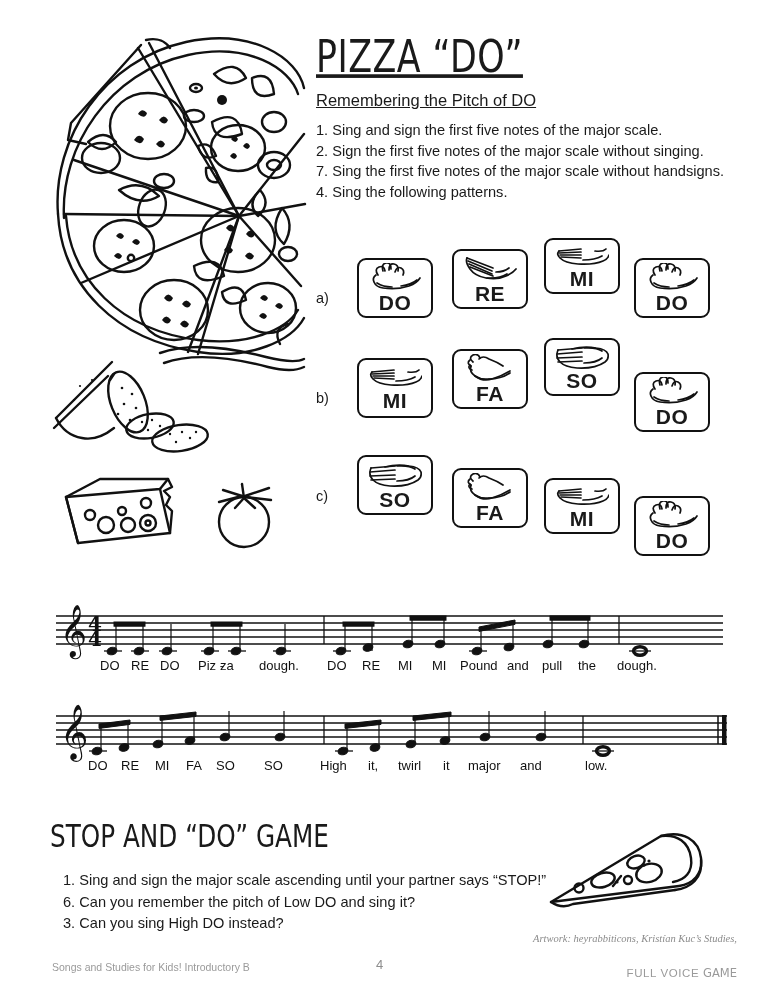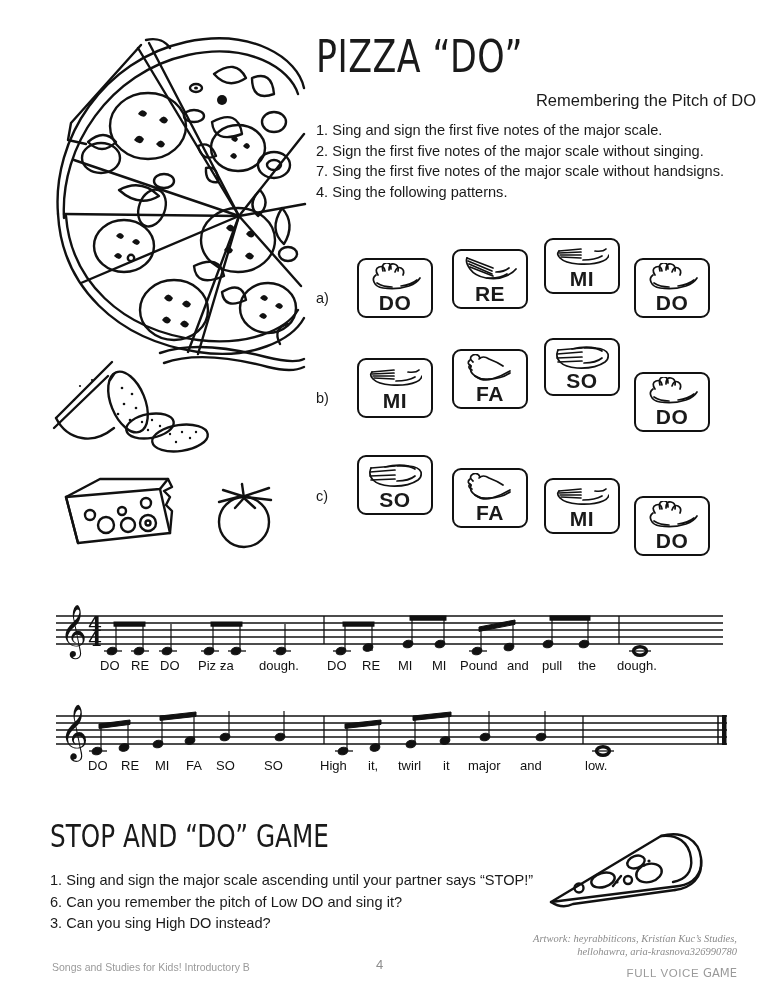--- a/index.html
+++ b/index.html
@@ -21,38 +21,38 @@
     inset: 0;
     background: #fff;
   }
 
   
   .title-block {
     position: absolute;
     left: 316px;
     top: 34px;
     width: 440px;
+    text-decoration: underline;
   }
   .page-title {
     font-family: "DejaVu Sans", sans-serif;
     font-size: 37px;
     letter-spacing: 0.5px;
     font-weight: 400;
     line-height: 1;
     margin: 0 0 8px 0;
     transform: scaleY(1.22) scaleX(0.94);
     transform-origin: left top;
     white-space: nowrap;
   }
   .subtitle {
     font-size: 16.5px;
     font-weight: 400;
     margin: 20px 0 0 0;
     line-height: 1.1;
-    text-align: right;
   }
 
   .instr-list {
     position: absolute;
     left: 316px;
     top: 120px;
     width: 450px;
     font-size: 14.6px;
     line-height: 20.5px;
   }
@@ -112,21 +112,21 @@
     margin: 0;
     transform: scaleY(1.22) scaleX(0.95);
     transform-origin: left top;
     white-space: nowrap;
   }
   .game-list {
     margin-top: 24px;
     font-size: 14.6px;
     line-height: 21.5px;
   }
-  .game-list .line { white-space: nowrap; }
+  .game-list .line { white-space: nowrap; margin-left: 13px; }
 
   
   .credits {
     position: absolute;
     right: 36px;
     top: 932px;
     width: 260px;
     text-align: right;
     font-family: "Liberation Serif", serif;
     font-style: italic;
@@ -782,19 +782,18 @@
       <circle cx="85" cy="48" r="4"></circle>
       <path d="M70 54 L78 44"></path>
       <circle cx="74" cy="50" r="1.6" fill="#111" stroke="none"></circle>
       <circle cx="101" cy="33" r="1.6" fill="#111" stroke="none"></circle>
       <circle cx="106" cy="29" r="1.6" fill="#111" stroke="none"></circle>
     </svg>
   </div>
 
   <div class="credits">
     <div>Artwork: heyrabbiticons, Kristían Kuc’s Studies,</div>
-    <div>hellohawra, aria-krasnova326990780</div>
   </div>
   <div class="brand"><span>FULL VOICE </span><span class="music">GAME</span></div>
   <div class="foot-left">Songs and Studies for Kids! Introductory B</div>
   <div class="foot-page">4</div>
 
 </div>
 
 </body></html>

